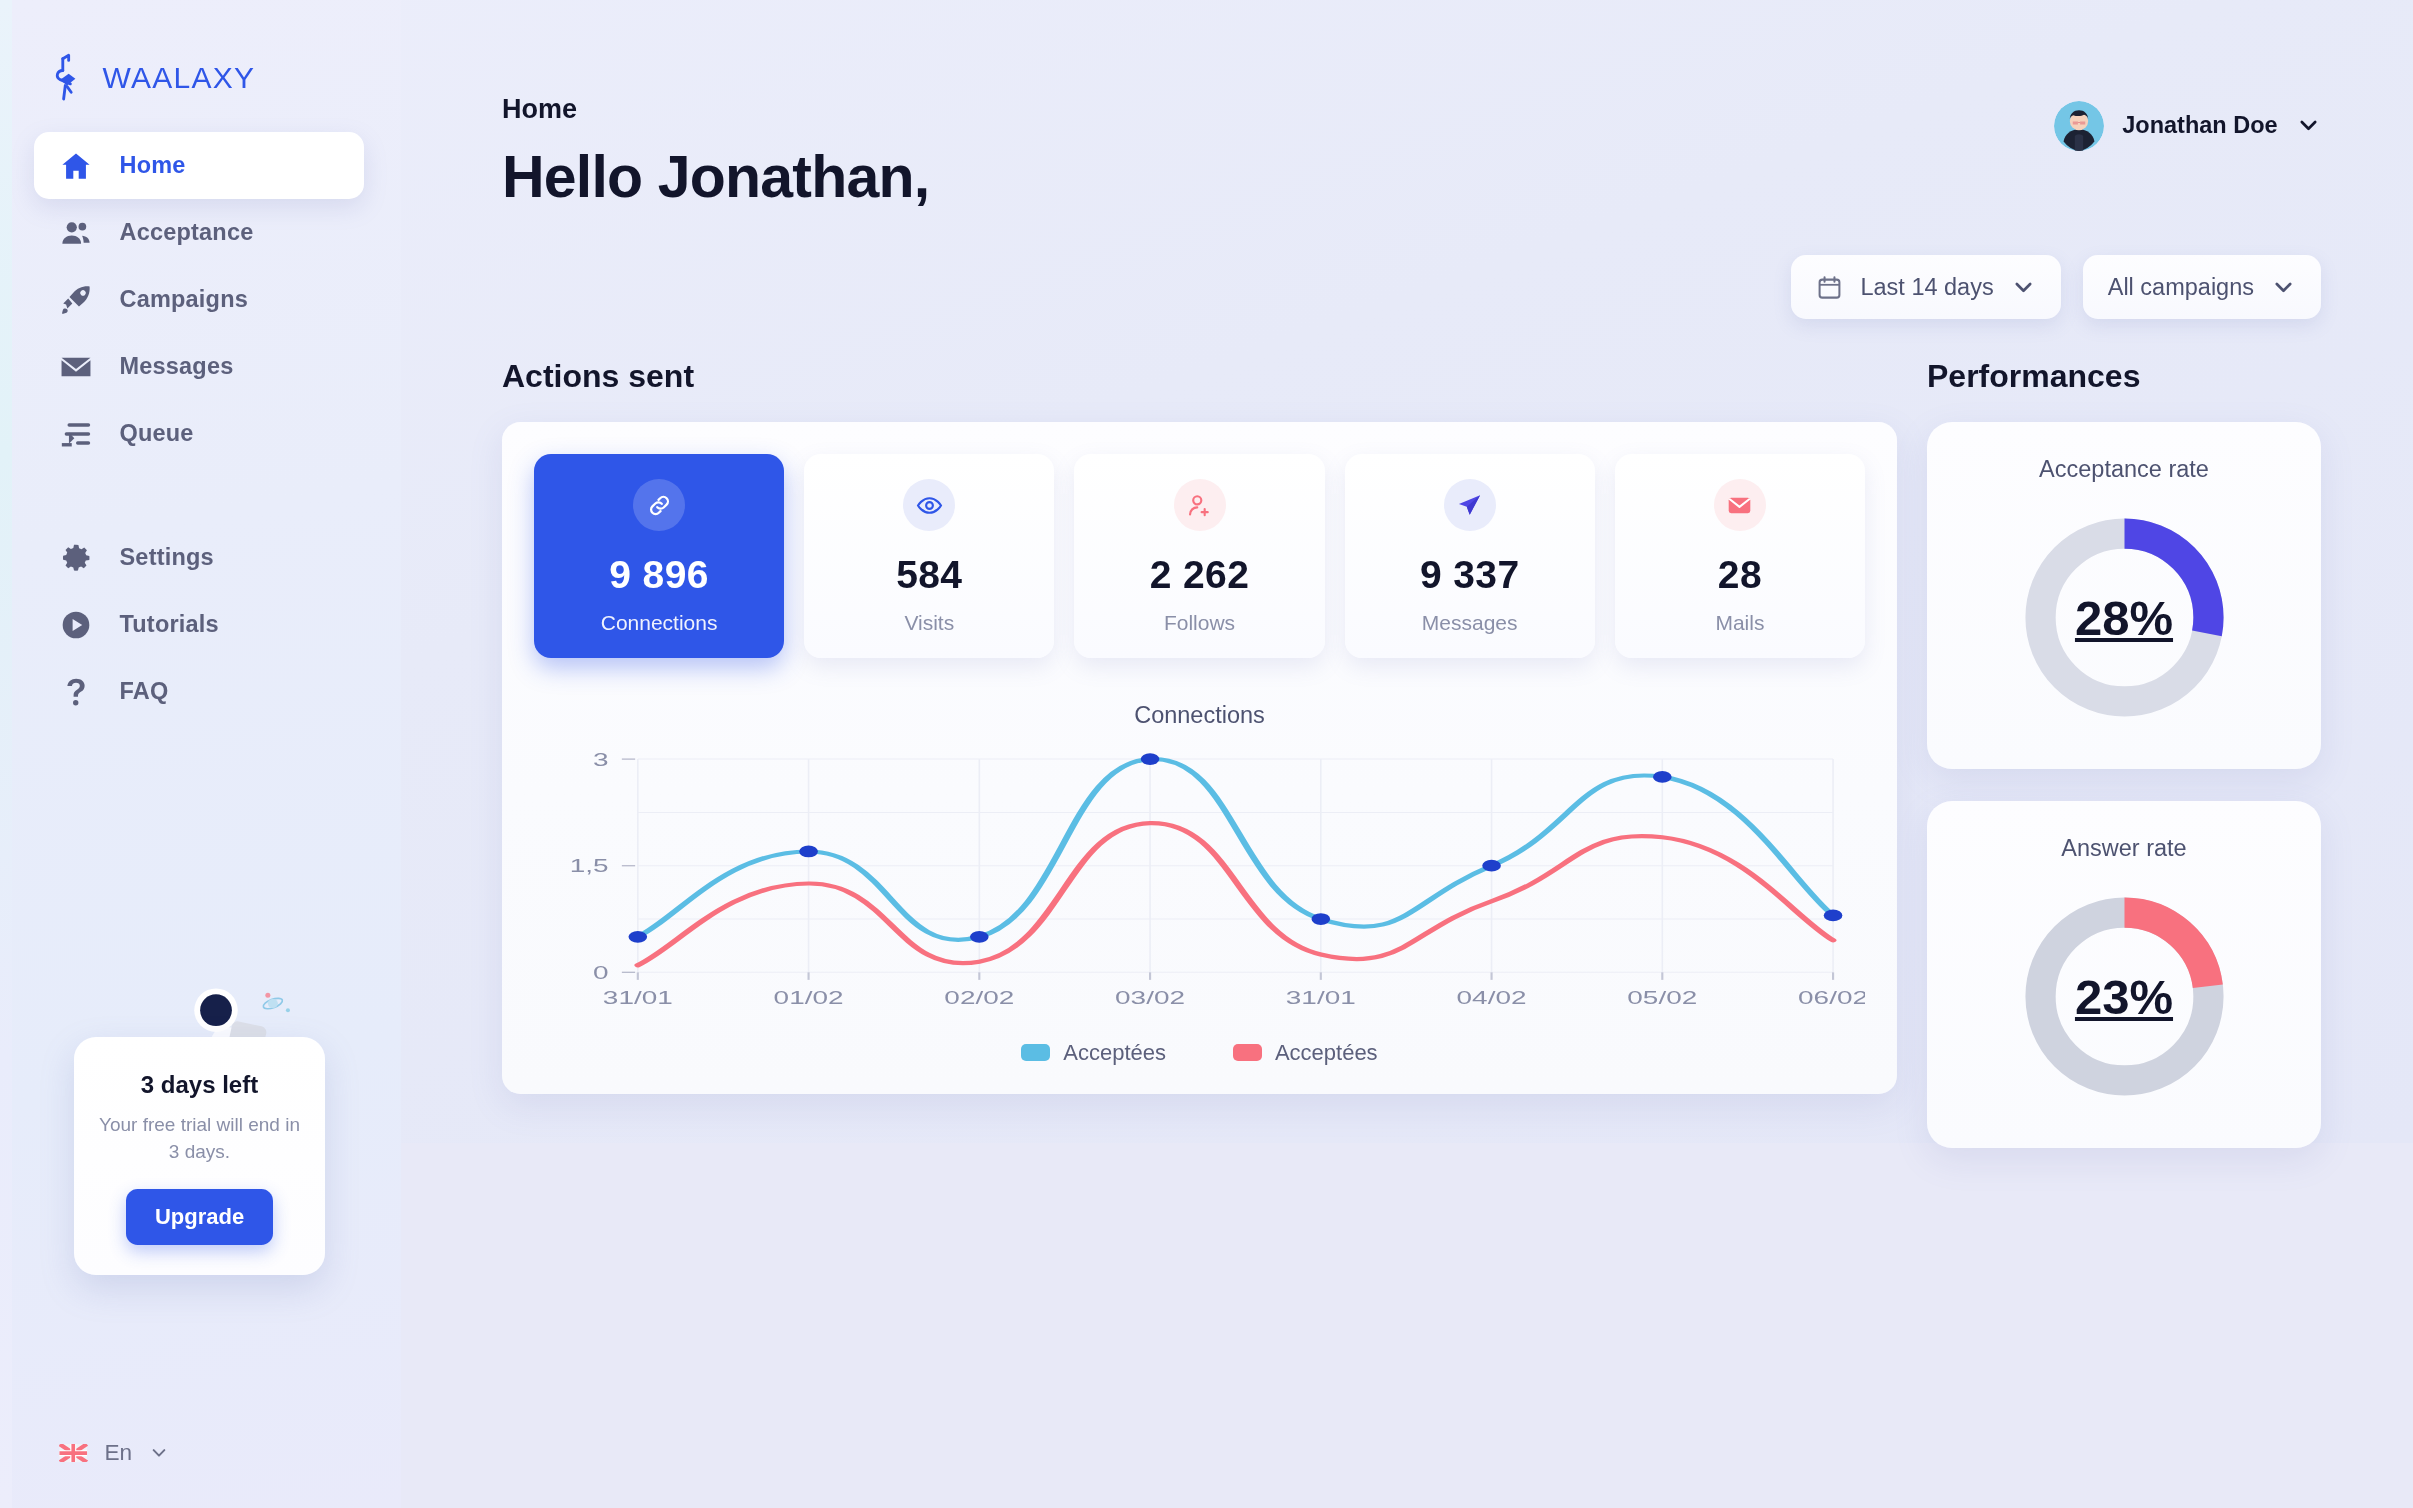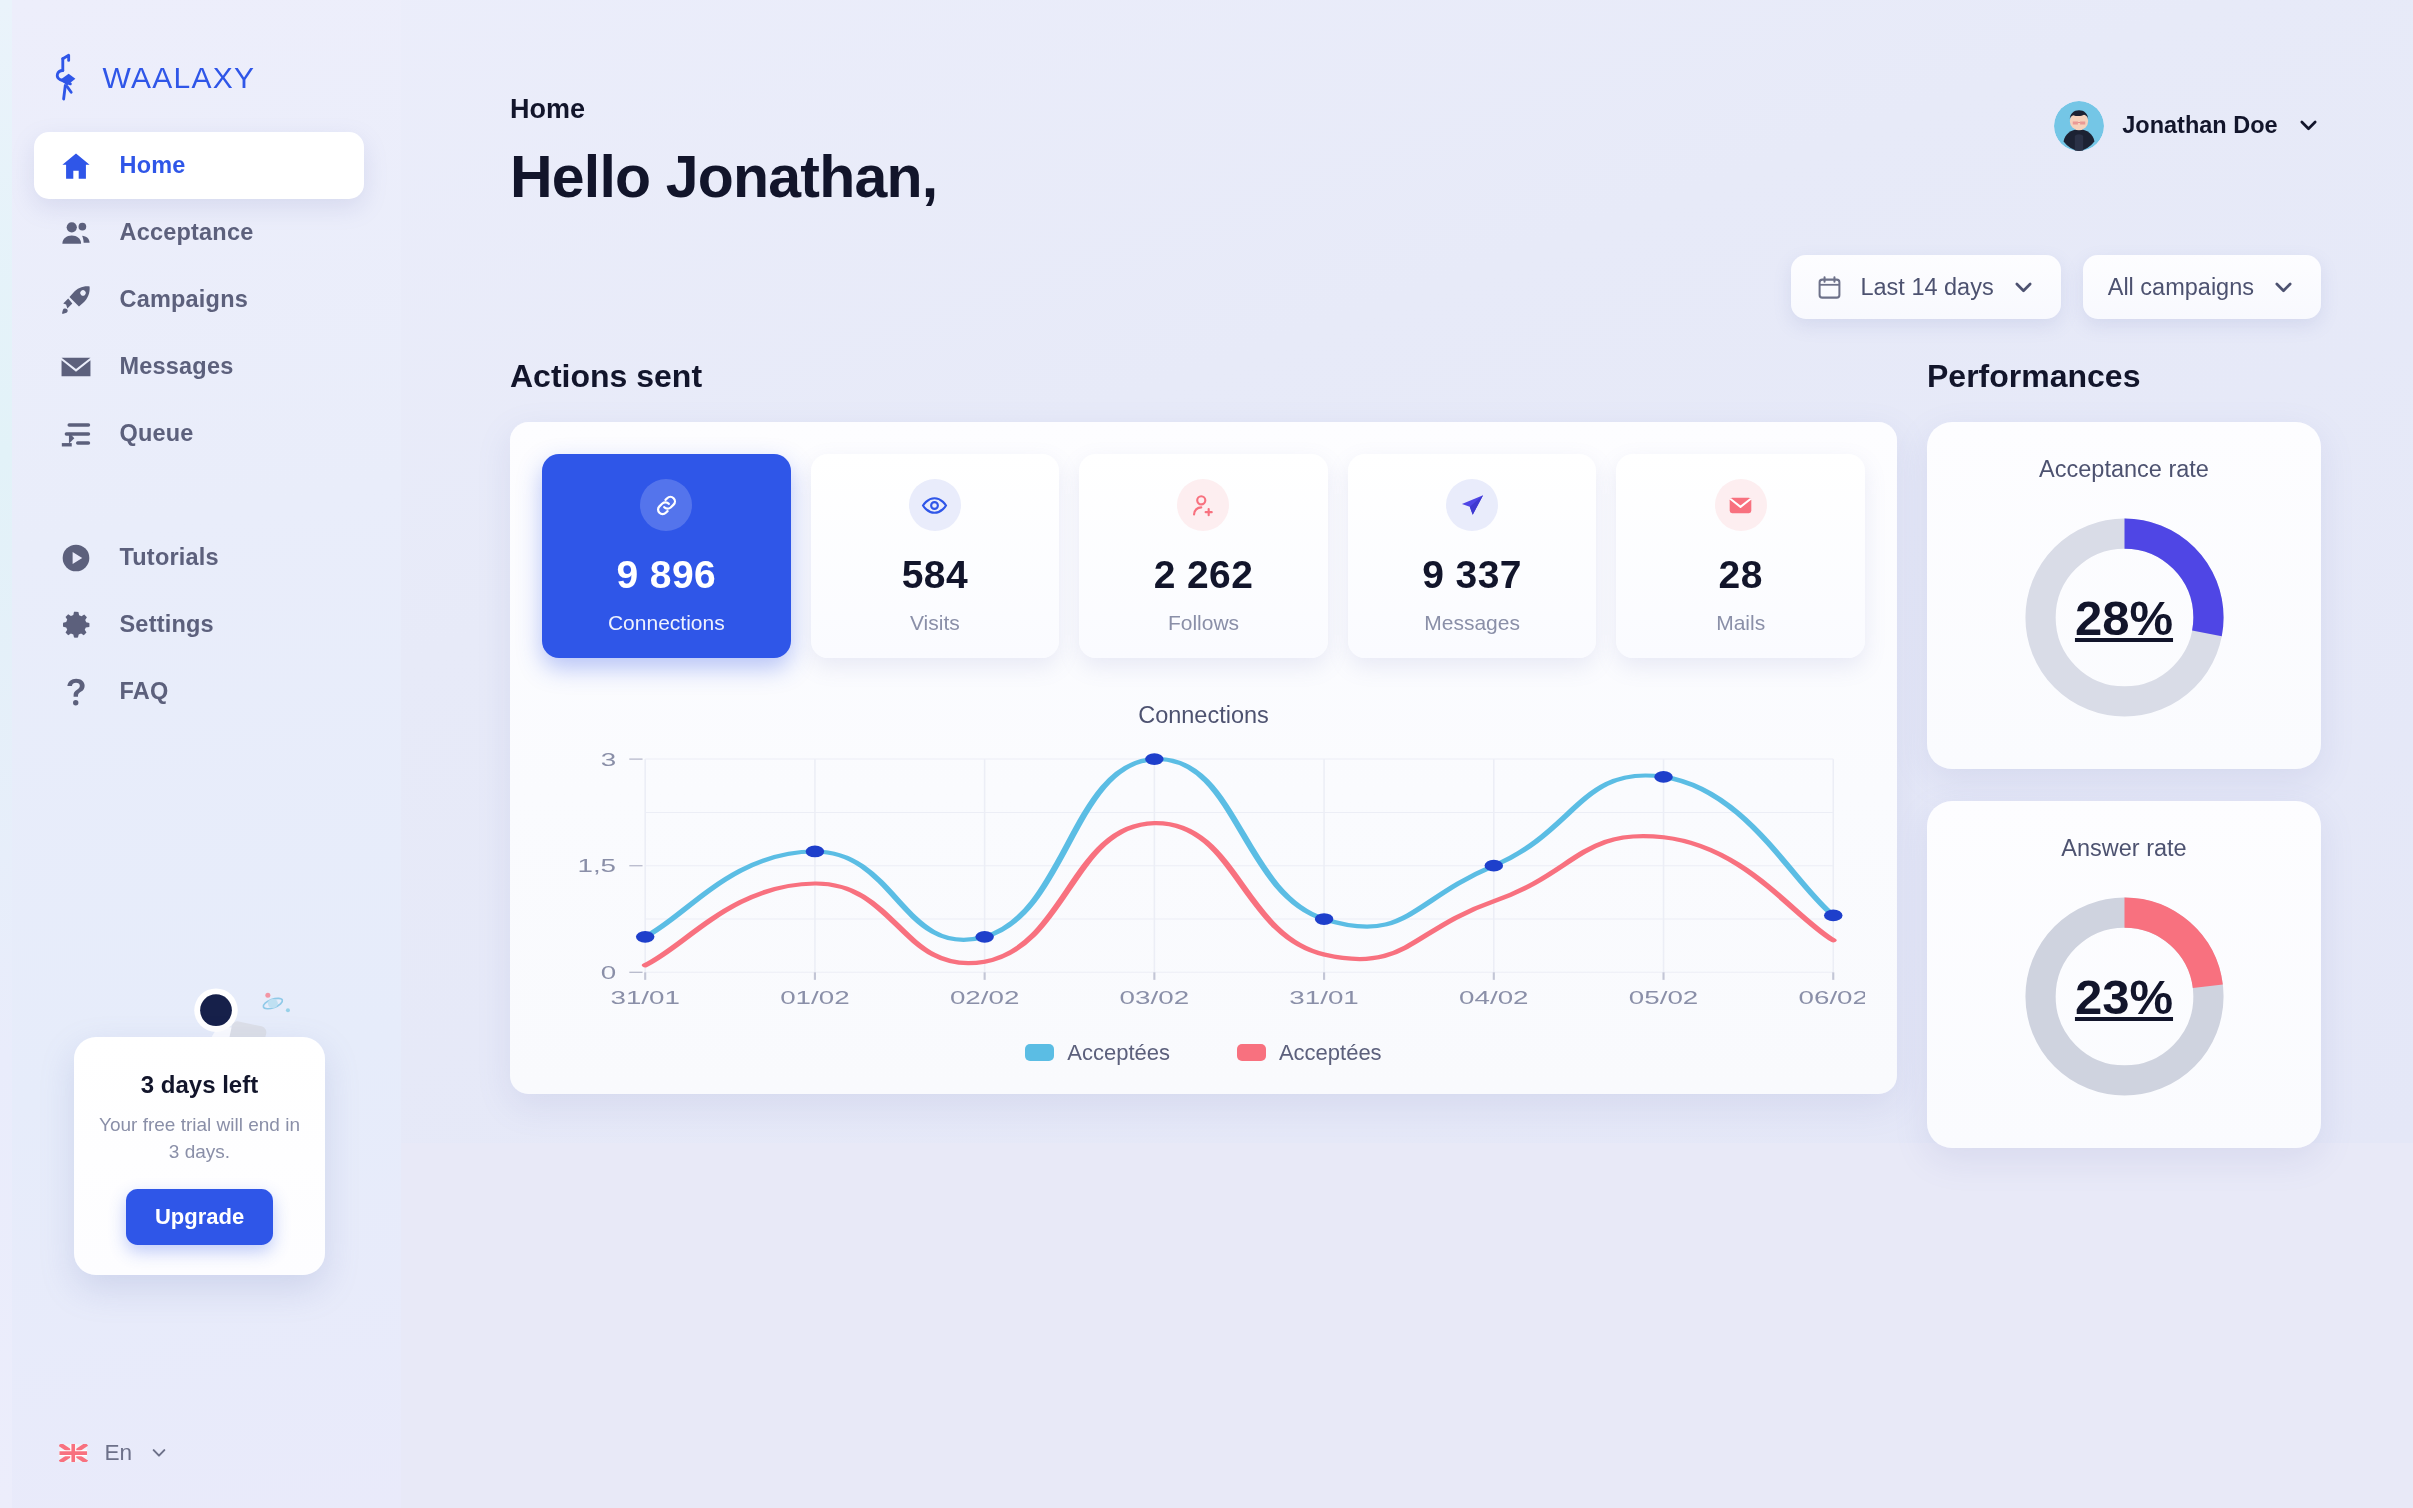--- a/index.html
+++ b/index.html
@@ -8,21 +8,20 @@
     font-family: "Liberation Sans", sans-serif;
     overflow: hidden;
     background: #e8e9f7;
   }
 
   #app {
     position: relative;
     width: 2413px; height: 1143px;
     display: flex;
     background: linear-gradient(160deg, #eceefb 0%, #e7eaf8 40%, #e4e7f7 100%);
-    gap: 8px;
   }
 
   
   .sidebar {
     position: relative;
     width: 401px;
     height: 1508px;
     flex: 0 0 401px;
     background: linear-gradient(170deg, #edeefb 0%, #e9edfa 35%, #e6ecfa 70%, #e9eafa 100%);
     padding: 0;
@@ -286,34 +285,34 @@
             </svg>
         </span>
         <span class="nav-label">Queue</span>
       </div>
 
       <div class="nav-gap"></div>
 
       <div class="nav-item">
         <span class="ico">
           <svg viewBox="0 0 24 24">
+              <path d="M12 8.2a3.8 3.8 0 1 0 0 7.6 3.8 3.8 0 0 0 0-7.6zm9.4 5.2.1-1.4-.1-1.4-2.2-.5-.7-1.7 1.2-1.9-1.9-1.9-1.9 1.2-1.7-.7-.5-2.2L12 2.6l-1.4.1-.5 2.2-1.7.7-1.9-1.2-1.9 1.9 1.2 1.9-.7 1.7-2.2.5-.1 1.4.1 1.4 2.2.5.7 1.7-1.2 1.9 1.9 1.9 1.9-1.2 1.7.7.5 2.2 1.4.1 1.4-.1.5-2.2 1.7-.7 1.9 1.2 1.9-1.9-1.2-1.9.7-1.7z"></path>
+            </svg>
+        </span>
+        <span class="nav-label">Settings</span>
+      </div>
+
+      <div class="nav-item">
+        <span class="ico">
+          <svg viewBox="0 0 24 24">
               <circle cx="12" cy="12" r="9.4"></circle>
               <path d="M9.6 7.8 16.4 12l-6.8 4.2z" fill="#e9eafa"></path>
             </svg>
         </span>
         <span class="nav-label">Tutorials</span>
-      </div>
-
-      <div class="nav-item">
-        <span class="ico">
-          <svg viewBox="0 0 24 24">
-              <path d="M12 8.2a3.8 3.8 0 1 0 0 7.6 3.8 3.8 0 0 0 0-7.6zm9.4 5.2.1-1.4-.1-1.4-2.2-.5-.7-1.7 1.2-1.9-1.9-1.9-1.9 1.2-1.7-.7-.5-2.2L12 2.6l-1.4.1-.5 2.2-1.7.7-1.9-1.2-1.9 1.9 1.2 1.9-.7 1.7-2.2.5-.1 1.4.1 1.4 2.2.5.7 1.7-1.2 1.9 1.9 1.9 1.9-1.2 1.7.7.5 2.2 1.4.1 1.4-.1.5-2.2 1.7-.7 1.9 1.2 1.9-1.9-1.2-1.9.7-1.7z"></path>
-            </svg>
-        </span>
-        <span class="nav-label">Settings</span>
       </div>
 
       <div class="nav-item">
         <span class="ico">
           <svg viewBox="0 0 24 24">
               <path d="M12.1 2.6c-3.4 0-5.8 2-6.2 5.1h3.2c.3-1.5 1.3-2.3 2.9-2.3 1.6 0 2.7.9 2.7 2.2 0 1.1-.5 1.8-2 2.8-1.8 1.2-2.5 2.3-2.4 4.2v.8h3.1v-.6c0-1.3.4-1.9 2-2.9 1.9-1.2 2.7-2.5 2.7-4.4 0-2.9-2.4-4.9-6-4.9z"></path>
               <circle cx="11.8" cy="19.6" r="1.9"></circle>
             </svg>
         </span>
         <span class="nav-label">FAQ</span>

